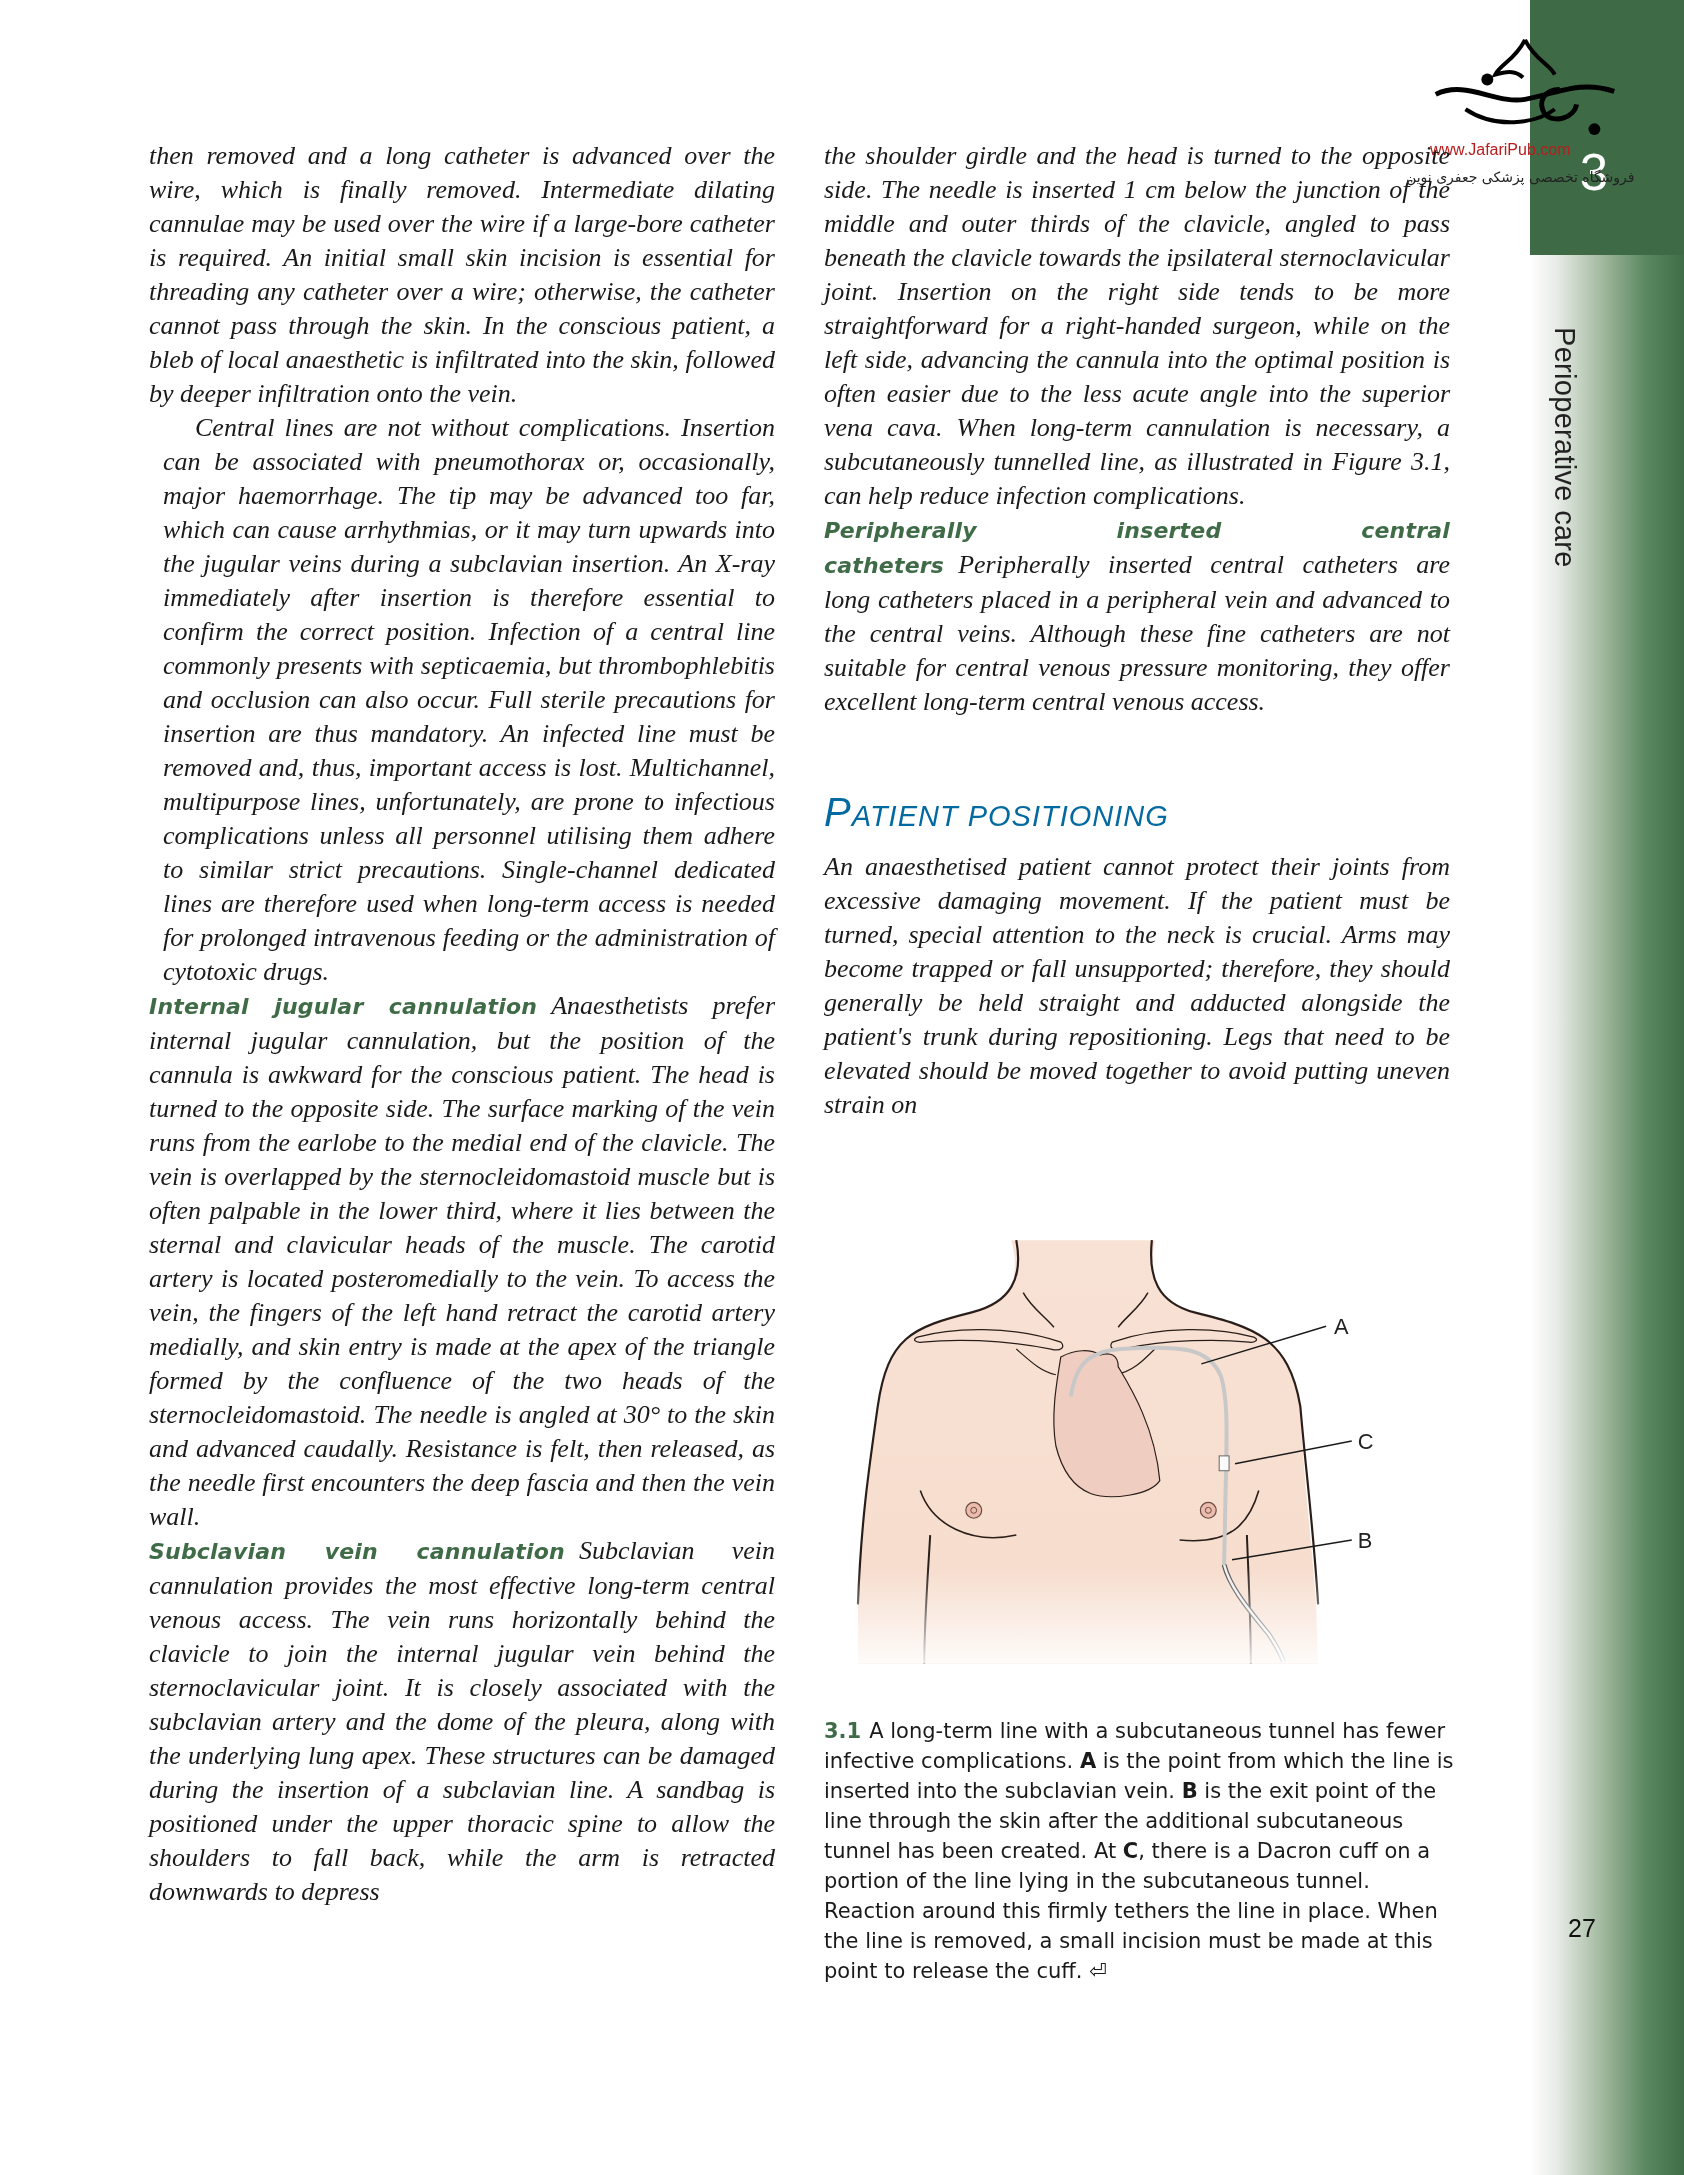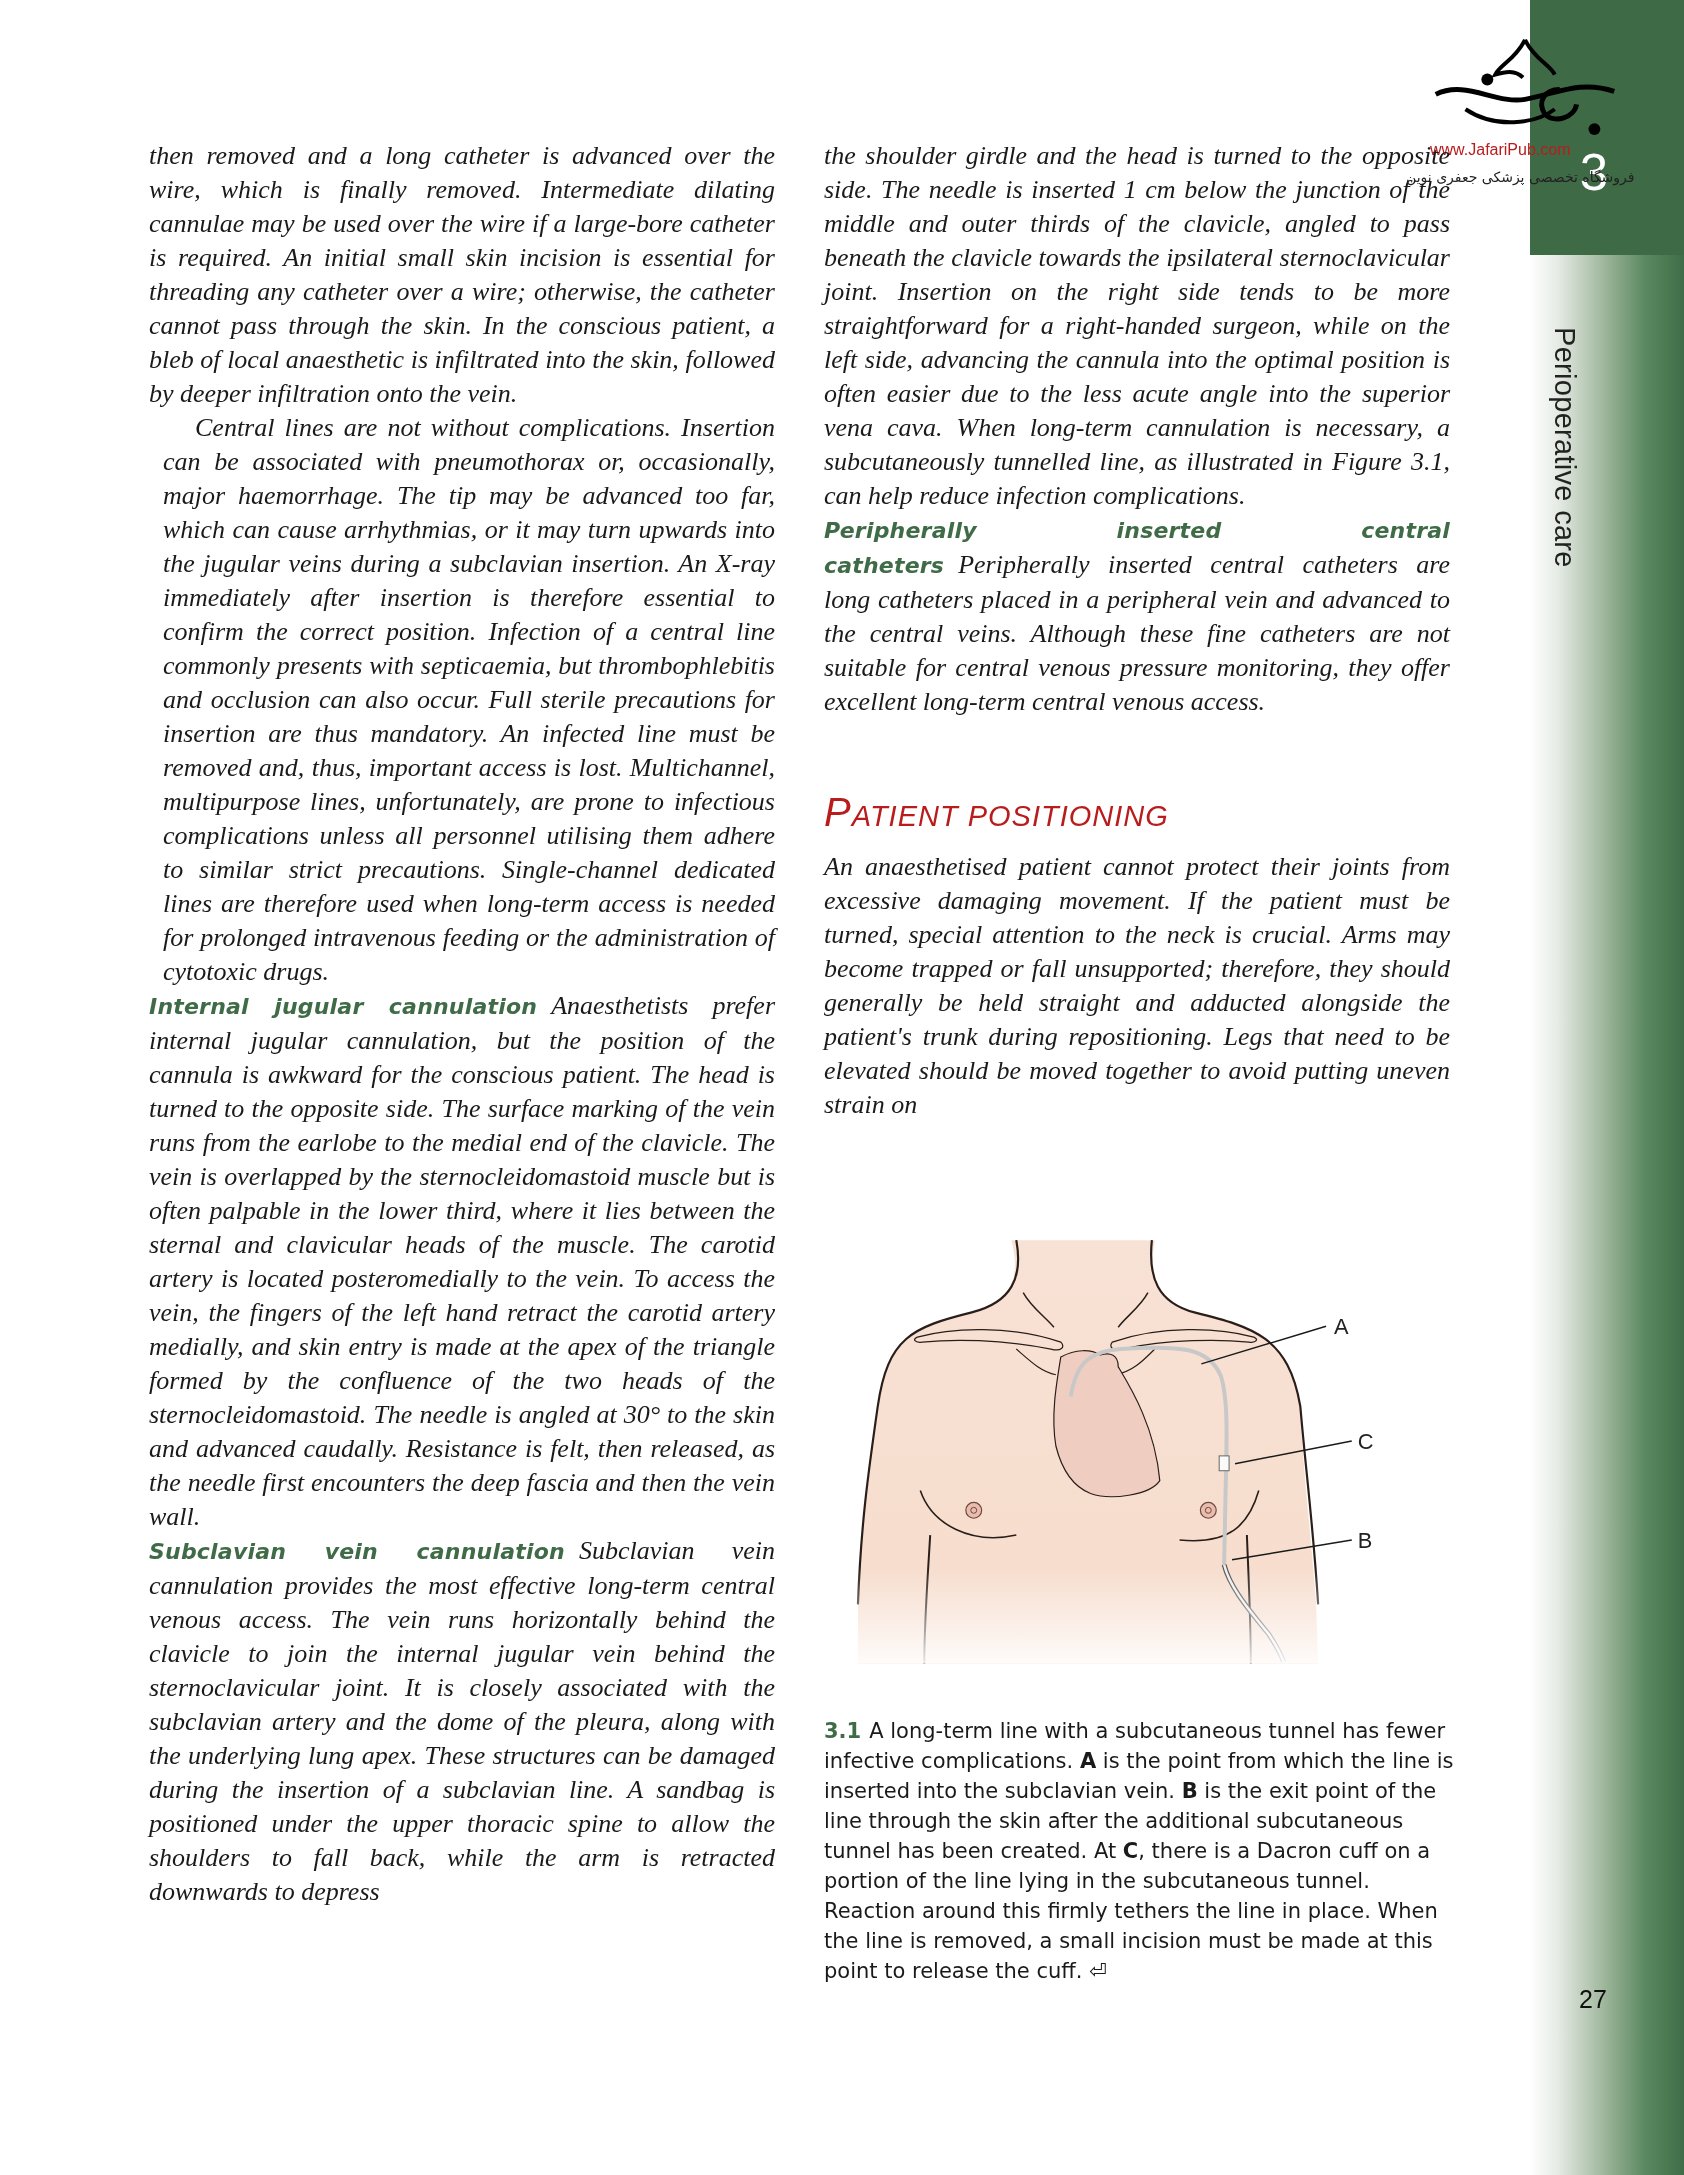--- a/index.html
+++ b/index.html
@@ -24,23 +24,23 @@
   }
   .chapter-title {
     position: absolute; left: 1531px; top: 327px;
     transform-origin: left top; transform: translate(50px, 0) rotate(90deg);
     white-space: nowrap;
     font-family: "Liberation Sans", "DejaVu Sans", sans-serif;
     font-size: 29px; color: #222;
     letter-spacing: 0.3px;
   }
   .page-number {
-    position: absolute; left: 1568px; top: 1985px;
+    position: absolute; left: 1568px; top: 1914px;
     font-family: "Liberation Sans", "DejaVu Sans", sans-serif;
-    font-size: 25px; color: #111; margin-left: 11px;
+    font-size: 25px; color: #111;
   }
   
   .watermark {
     position: absolute; left: 1406px; top: 20px; width: 238px; height: 158px;
     pointer-events: none;
   }
   .wm-logo { position: absolute; left: 0; top: 0; }
   .wm-url {
     position: absolute; left: 24px; top: 121px;
     font-family: "Liberation Sans", "DejaVu Sans", sans-serif;
@@ -63,21 +63,21 @@
   .col p { margin: 0; }
   .col p.indent { text-indent: 32px; margin-left: 14px; }
   .col p.gap { }
   .run-head {
     font-family: "DejaVu Sans", "Liberation Sans", sans-serif;
     font-weight: bold; color: #3f6b47; font-size: 22px;
     letter-spacing: 0.2px; margin-right: 14px;
   }
   .section-title {
     font-family: "Liberation Sans", "DejaVu Sans", sans-serif;
-    color: #b91c1c; font-size: 33px; letter-spacing: 1px;
+    color: #0369a1; font-size: 33px; letter-spacing: 1px;
     margin: 73px 0 14px 0; line-height: 40px;
     text-transform: uppercase; font-variant: small-caps;
   }
   .section-title .cap { font-size: 40px; }
   .section-title .rest { font-size: 29px; }
 
   
   .figure {
     position: absolute; left: 853px; top: 1228px; width: 574px; height: 436px;
   }

